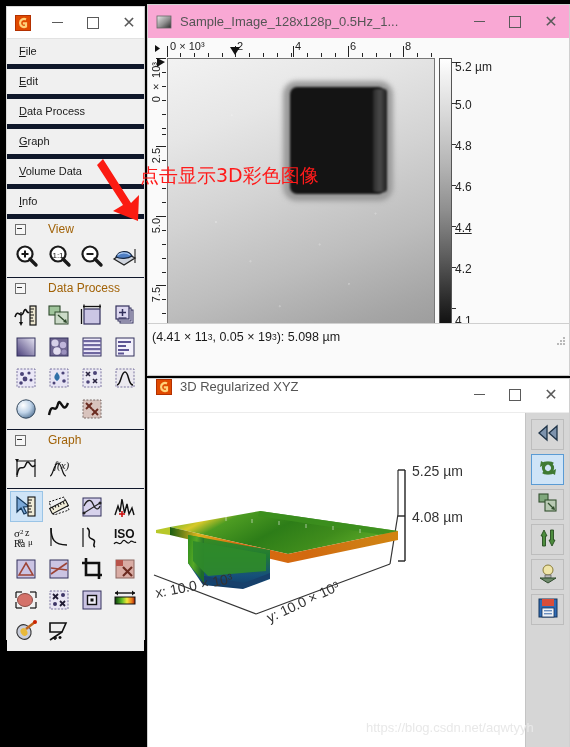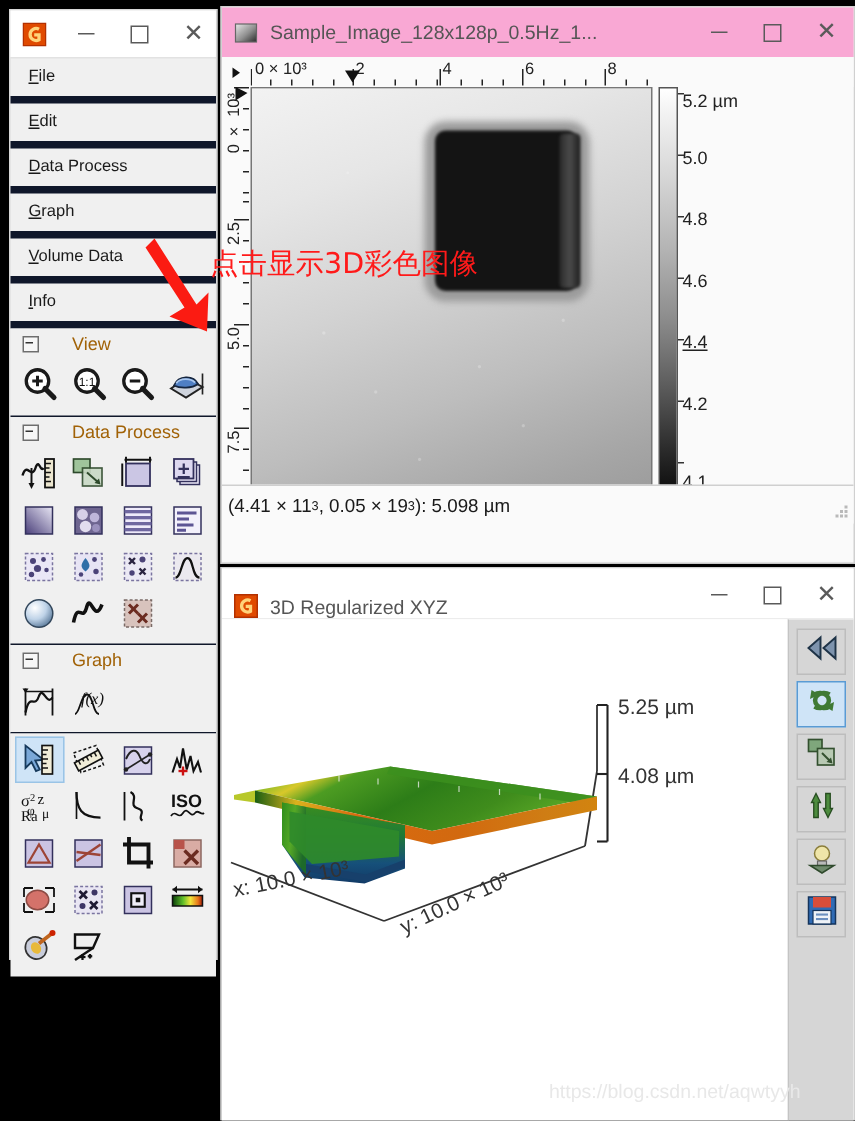--- a/index.html
+++ b/index.html
@@ -122,21 +122,21 @@
   .statusbar sup { font-size: 8.5px; }
   .grip { position:absolute; right:3px; bottom:2px; width:12px; height:12px; }
 
   
   #win3d {
     position:absolute; left:147px; top:378px; width:423px; height:369px;
     background:#fff; box-sizing:border-box;
     border:1px solid #d0d0d0;
     box-shadow: 0 0 4px rgba(0,0,0,.3);
   }
-  .w3-title { height:33px; background:#fff; display:flex; align-items:flex-end; border-bottom:1px solid #ececec;}
+  .w3-title { height:33px; background:#fff; display:flex; align-items:flex-start; border-bottom:1px solid #ececec;}
   .w3-title .tb-title { font-size:13px; color:#555; }
   .w3-body { position:relative; height:334px; background:#fff; display:flex; }
   .gl-area { position:relative; flex:1; background:#fff; overflow:hidden; }
   .side3d {
     width:43px; background:#d6d6d6; padding-top:6px;
     display:flex; flex-direction:column; align-items:center; gap:4px;
     border-left:1px solid #c4c4c4;
   }
   .s3btn {
     width:33px; height:31px; background:#d6d6d6; border:1px solid #bdbdbd;

